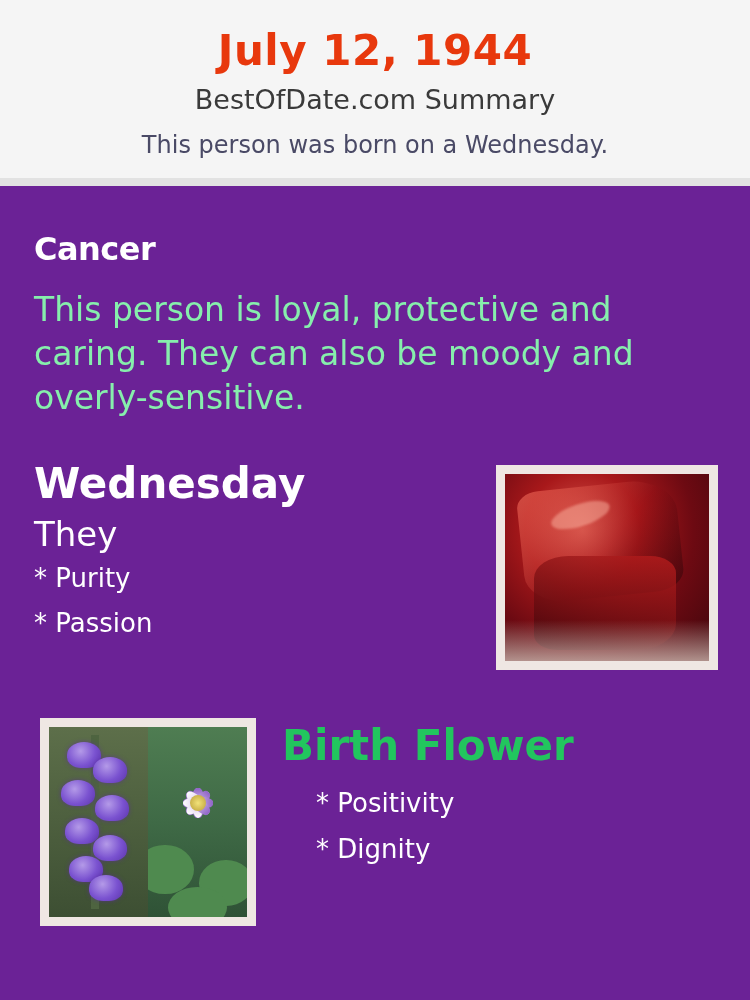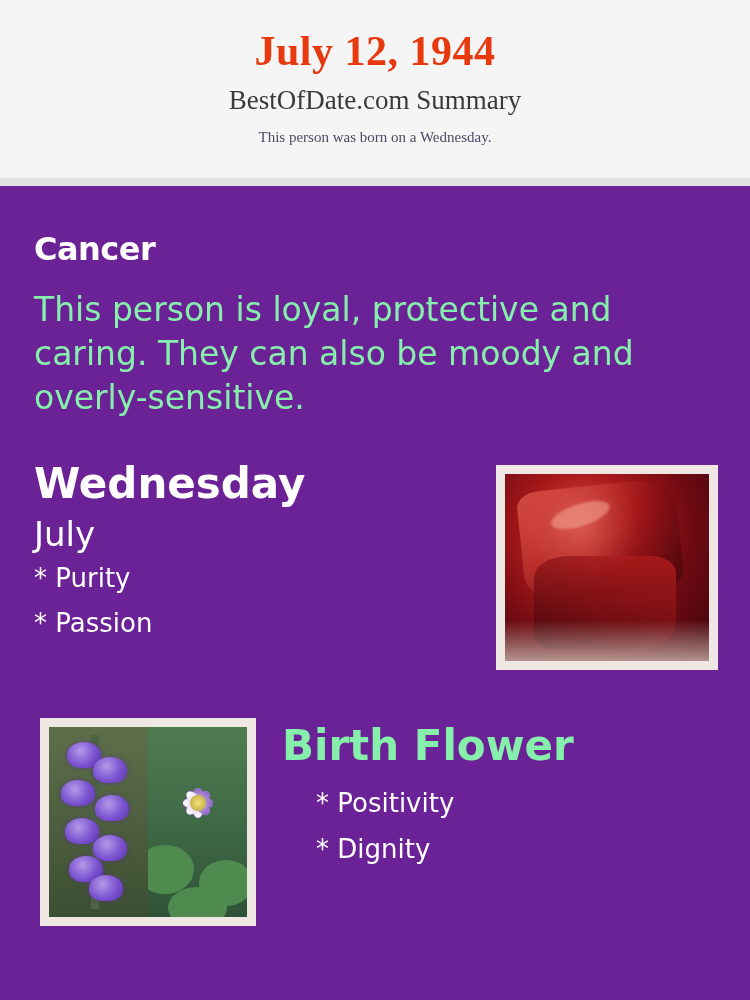--- a/index.html
+++ b/index.html
@@ -21,41 +21,40 @@
   }
 
   
   .header {
     background: #f5f5f5;
     width: 750px;
     height: 178px;
     box-sizing: border-box;
     padding-top: 24px;
     text-align: center;
-    font-family: Liberation Serif, serif;
   }
   .header-date {
     color: #e8380d;
     font-size: 42px;
     font-weight: bold;
     line-height: 54px;
     letter-spacing: 0.5px;
   }
   .header-sub {
     color: #3a3a3a;
     font-size: 27px;
     line-height: 40px;
     margin-top: 2px;
     text-align: center;
   }
   .header-note {
     color: #4a4a66;
-    font-size: 15px;
+    font-size: 24px;
     line-height: 32px;
-    margin-top: 1px;
+    margin-top: 9px;
   }
   .header-rule {
     width: 750px;
     height: 8px;
     background: #e2e2e2;
   }
 
   
   .body {
     position: relative;
@@ -246,21 +245,21 @@
     position: absolute;
     background: #4f8a4f;
     border-radius: 50%;
   }
 
   .flower-text {
     margin-left: 248px;
     text-align: left;
   }
   .flower-title {
-    color: #86efac;
+    color: #22c55e;
     font-size: 42px;
     font-weight: bold;
     line-height: 56px;
     margin-top: 12px;
   }
   .flower-name {
     color: #ffffff;
     font-size: 32px;
     line-height: 44px;
     margin-top: 0;
@@ -285,21 +284,21 @@
   </div>
   <div class="header-rule"></div>
 
   <div class="body">
 
     <div class="sign-title">Cancer</div>
     <div class="sign-desc">This person is loyal, protective and caring. They can also be moody and overly-sensitive.</div>
 
     <div class="stone-block">
       <div class="stone-title">Wednesday</div>
-      <div class="stone-name">July</div>
+      <div class="stone-name">They</div>
       <div class="trait">* Purity</div>
       <div class="trait">* Passion</div>
 
       <div class="stone-photo">
         <div class="stone-img">
           <div class="facet1"></div>
           <div class="facet2"></div>
           <div class="glint"></div>
           <div class="shadow"></div>
         </div>

